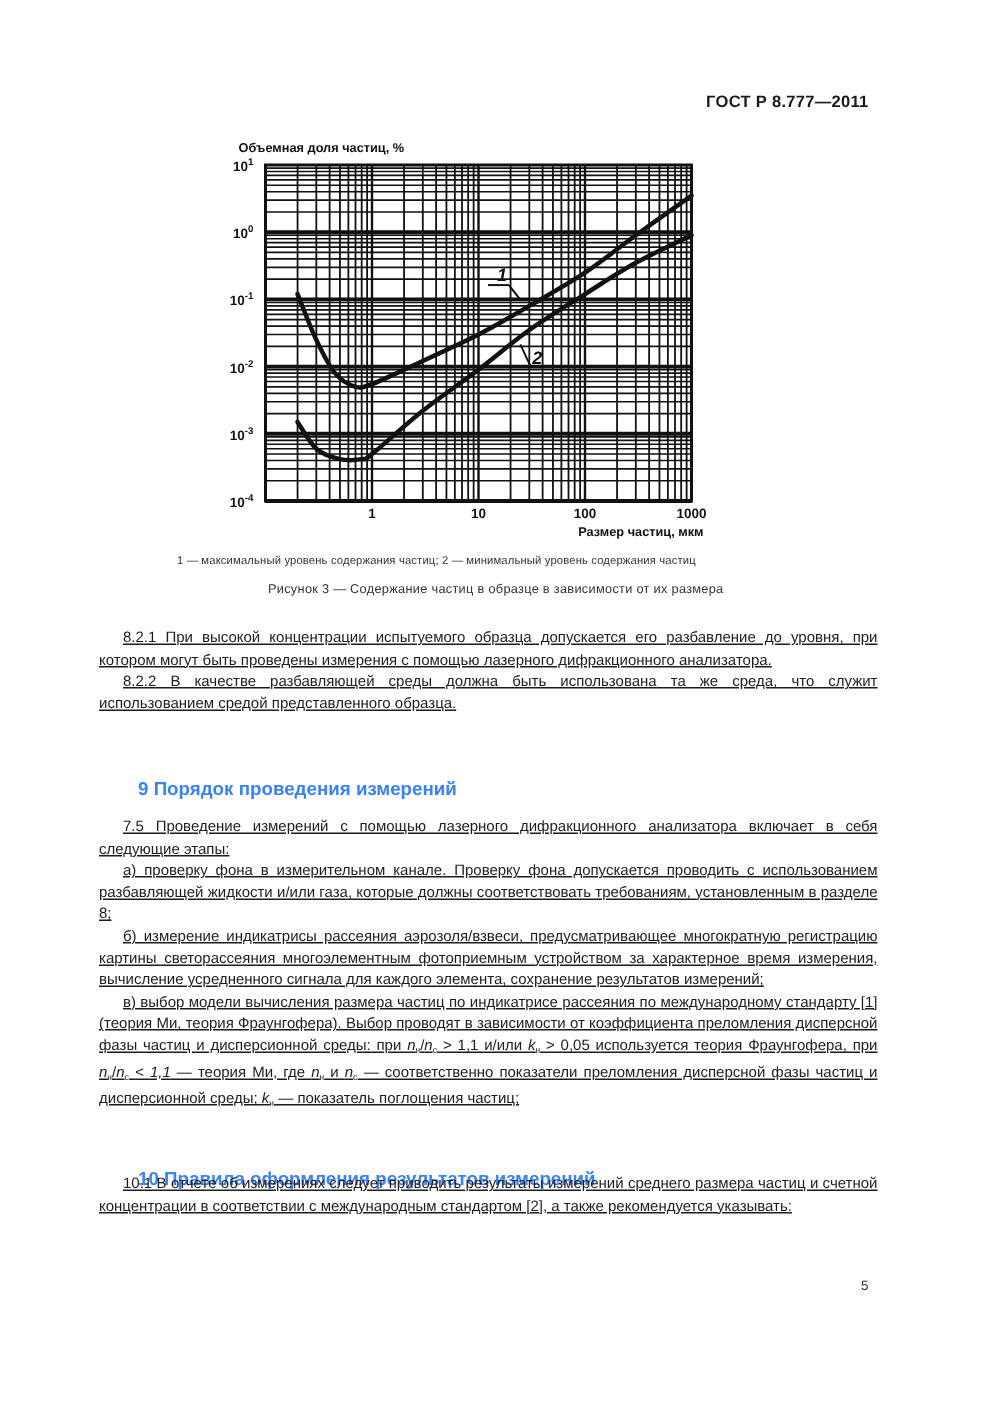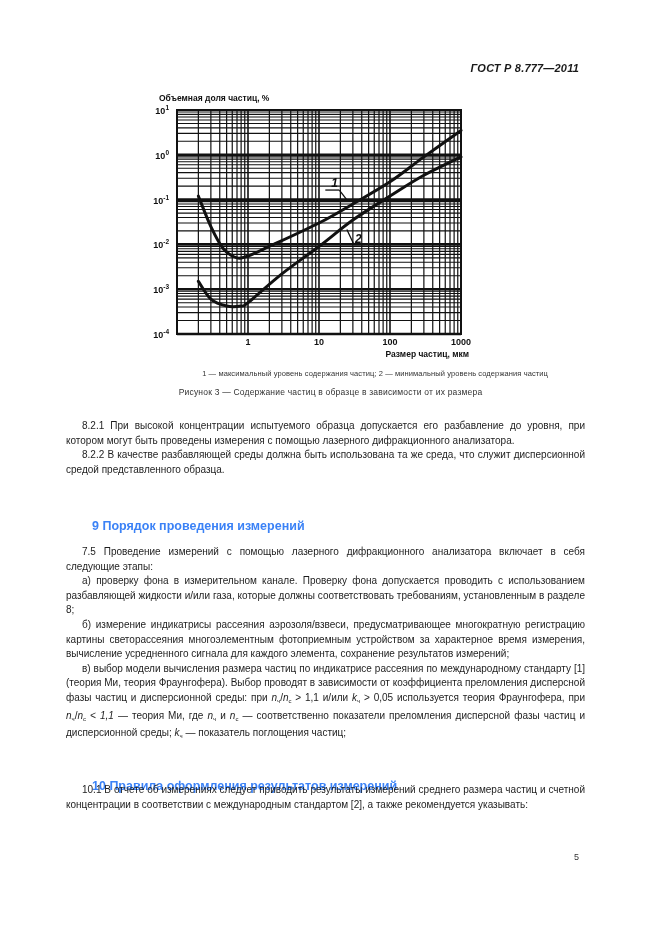--- a/index.html
+++ b/index.html
@@ -2,37 +2,37 @@
 <html><head>
 <meta charset="utf-8">
 <style>
   html, body { margin: 0; padding: 0; background: #ffffff; }
   body {
     width: 661px; height: 936px; position: relative; overflow: hidden;
     font-family: "Liberation Sans", sans-serif; color: #1a1a1a;
   }
   .doc-header {
     position: absolute; right: 82px; top: 62px;
-    font-size: 11px; font-weight: bold; letter-spacing: 0.2px; font-style: italic;
+    font-size: 11px; font-weight: bold; letter-spacing: 0.2px;
   }
   .figure { position: absolute; left: 100px; top: 88px; width: 420px; height: 275px; }
   .figure svg { position: absolute; left: 0; top: 0; }
   .fig-legend {
     position: absolute; left: 118px; top: 369px; width: 430px;
-    font-size: 7.5px; color: #333; letter-spacing: 0.1px; text-align: right;
+    font-size: 7.5px; color: #333; letter-spacing: 0.1px;
   }
   .fig-caption {
     position: absolute; left: 0; width: 661px; top: 387px; text-align: center;
     font-size: 8.5px; color: #333; letter-spacing: 0.2px;
   }
   .text-block {
     position: absolute; left: 66px; width: 519px;
     font-size: 10px; line-height: 14.6px; text-align: justify; color: #1d1d1d;
   }
-  .text-block p { margin: 0; text-indent: 16px; }
+  .text-block p { margin: 0; text-indent: 16px; text-decoration: underline; }
   .heading {
     position: absolute; left: 92px; font-size: 12.5px; font-weight: bold; color: #3b82f6;
   }
   .page-number { position: absolute; right: 82px; top: 852px; font-size: 9px; color: #333; }
   sub { font-size: 6px; vertical-align: -2px; }
   i { font-style: italic; }
 </style>
 </head>
 <body>
 
@@ -149,21 +149,21 @@
         <text x="369" y="269" text-anchor="end" font-family="Liberation Sans, sans-serif" font-size="8.5" font-weight="bold" fill="#111">Размер частиц, мкм</text>
       </g>
   </svg>
 </div>
 
 <div class="fig-legend">1 — максимальный уровень содержания частиц; 2 — минимальный уровень содержания частиц</div>
 <div class="fig-caption">Рисунок 3 — Содержание частиц в образце в зависимости от их размера</div>
 
 <div class="text-block" style="top:419px">
   <p>8.2.1 При высокой концентрации испытуемого образца допускается его разбавление до уровня, при котором могут быть проведены измерения с помощью лазерного дифракционного анализатора.</p>
-  <p>8.2.2 В качестве разбавляющей среды должна быть использована та же среда, что служит дисперсионной средой представленного образца.</p>
+  <p>8.2.2 В качестве разбавляющей среды должна быть использована та же среда, что служит использованием средой представленного образца.</p>
 </div>
 
 <div class="heading" style="top:519px">9 Порядок проведения измерений</div>
 
 <div class="text-block" style="top:545px">
   <p>7.5 Проведение измерений с помощью лазерного дифракционного анализатора включает в себя следующие этапы:</p>
   <p>а) проверку фона в измерительном канале. Проверку фона допускается проводить с использованием разбавляющей жидкости и/или газа, которые должны соответствовать требованиям, установленным в разделе 8;</p>
   <p>б) измерение индикатрисы рассеяния аэрозоля/взвеси, предусматривающее многократную регистрацию картины светорассеяния многоэлементным фотоприемным устройством за характерное время измерения, вычисление усредненного сигнала для каждого элемента, сохранение результатов измерений;</p>
   <p><span>в) выбор модели вычисления размера частиц по индикатрисе рассеяния по международному стандарту [1] (теория Ми, теория Фраунгофера). Выбор проводят в зависимости от коэффициента преломления дисперсной фазы частиц и дисперсионной среды: при </span><i>n</i><sub>ч</sub>/<i>n</i><sub>с</sub><span> &gt; 1,1 и/или </span><i>k</i><sub>ч</sub><span> &gt; 0,05 используется теория Фраунгофера, при </span><i>n</i><sub>ч</sub>/<i>n</i><sub>с</sub><i> &lt; 1,1</i><span> — теория Ми, где </span><i>n</i><sub>ч</sub><span> и </span><i>n</i><sub>с</sub><span> — соответственно показатели преломления дисперсной фазы частиц и дисперсионной среды; </span><i>k</i><sub>ч</sub><span> — показатель поглощения частиц;</span></p>
 </div>

